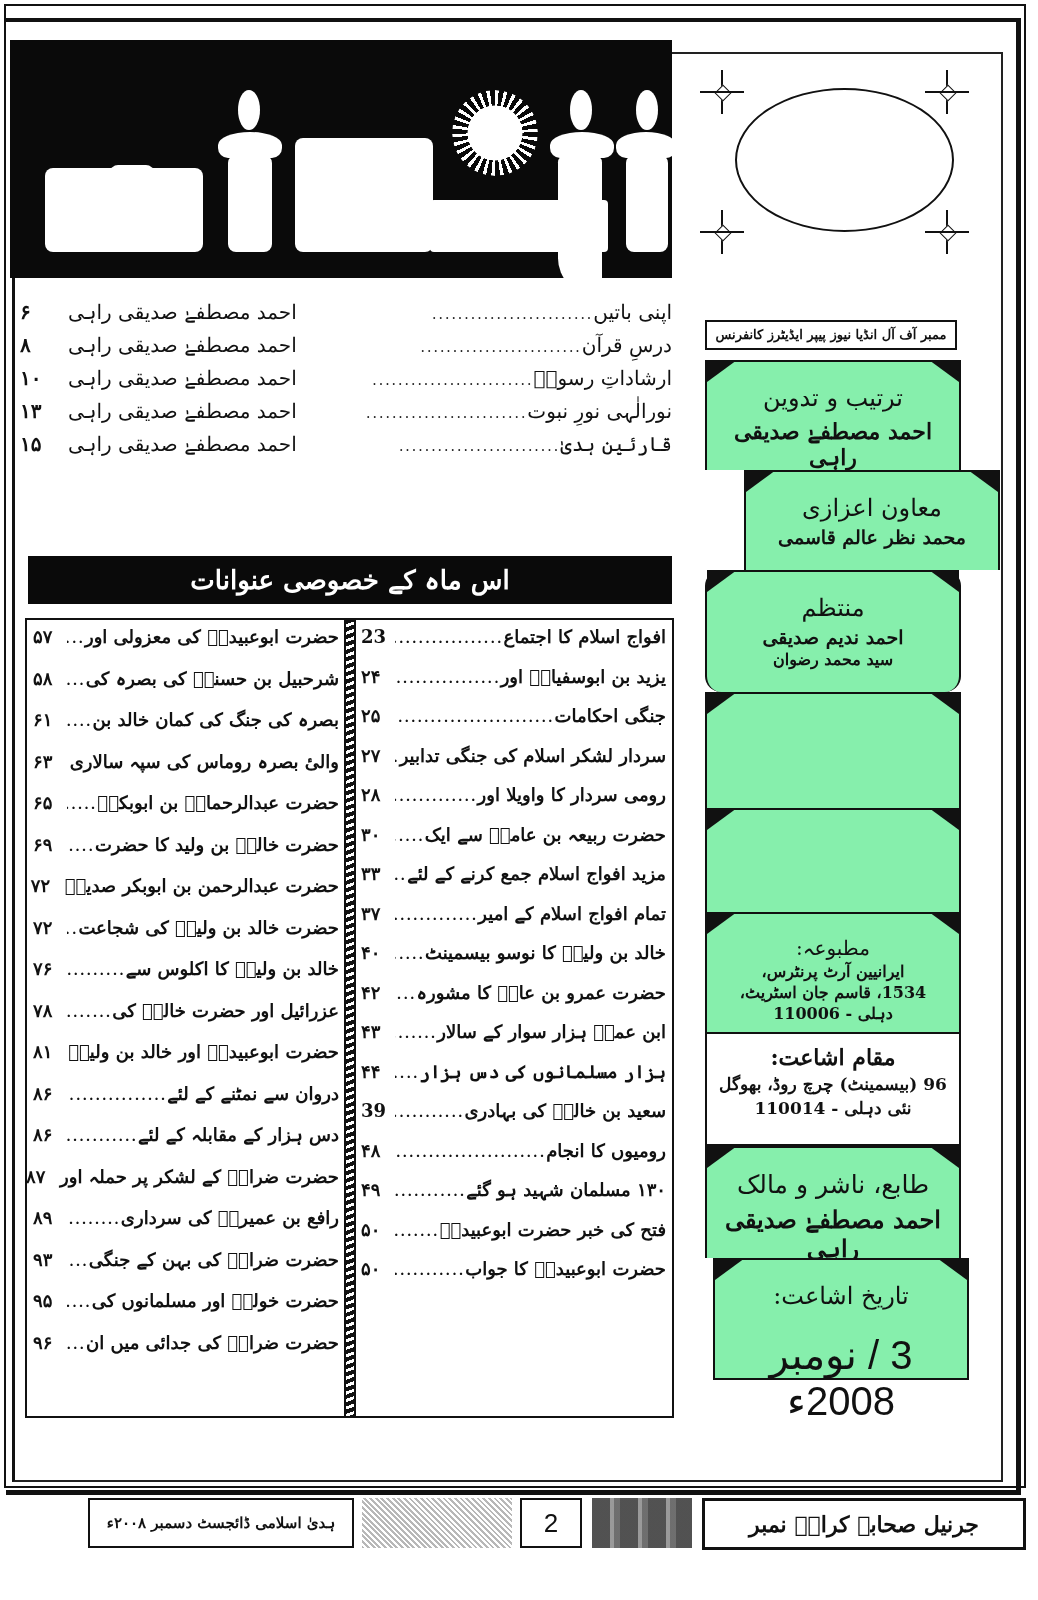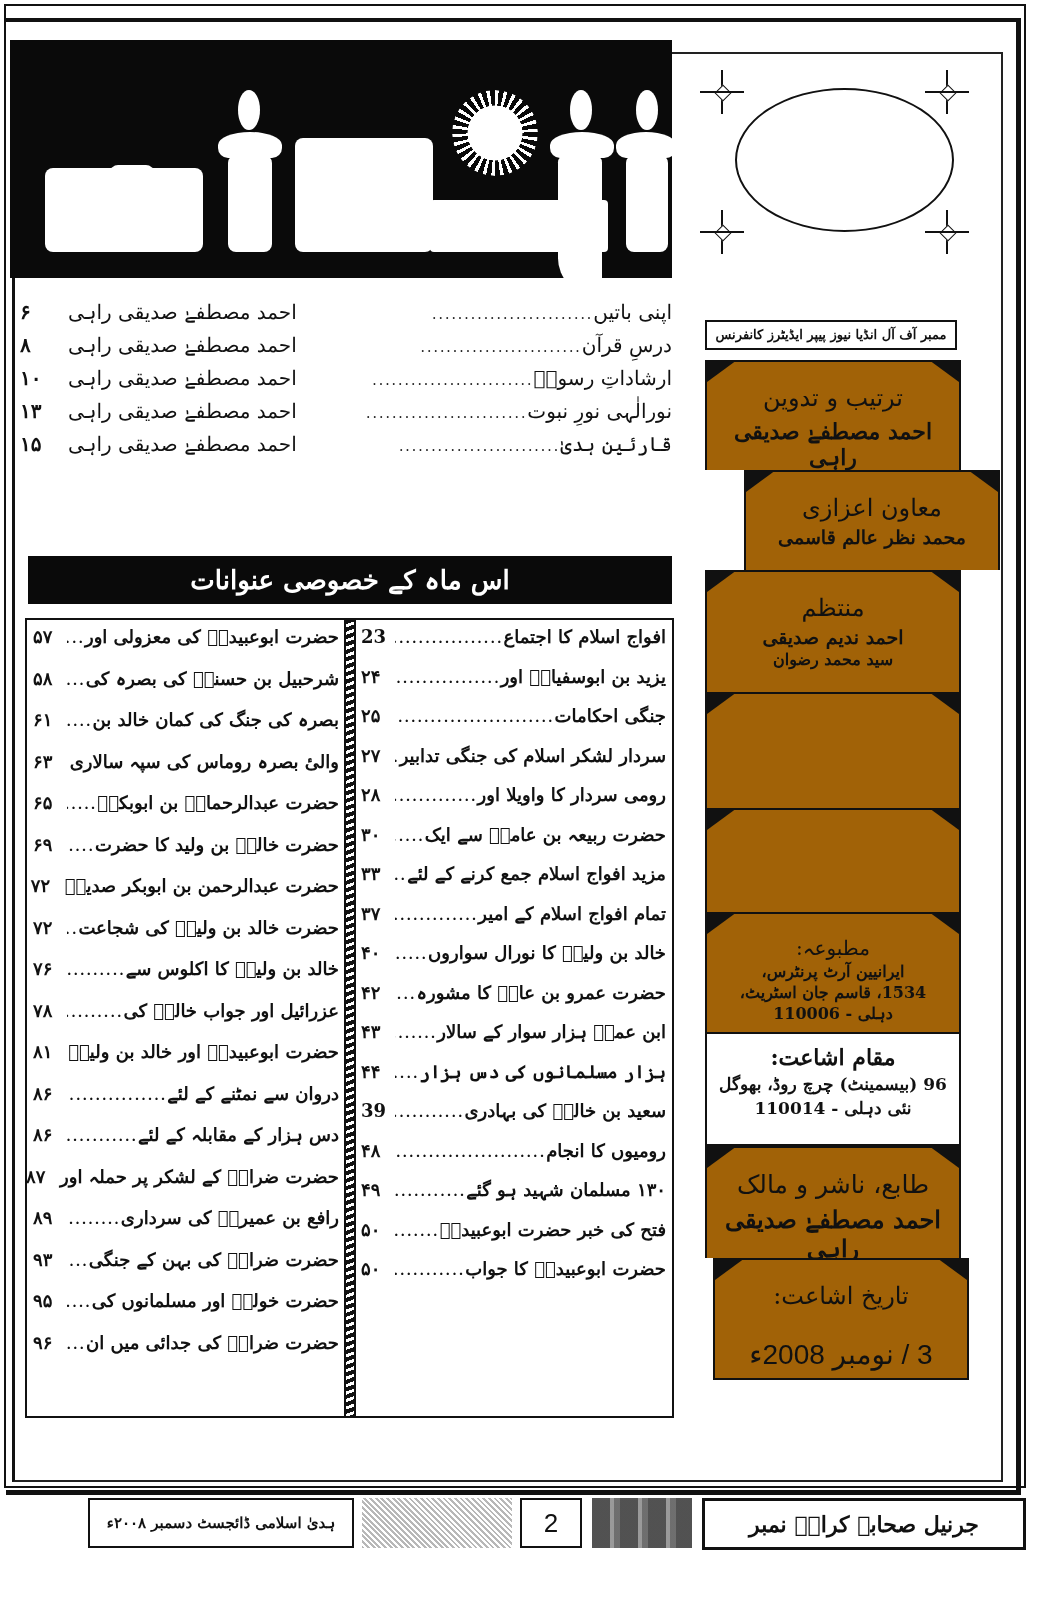--- a/index.html
+++ b/index.html
@@ -55,21 +55,21 @@
   .col .row { display: flex; align-items: baseline; white-space: nowrap; font-family: "DejaVu Serif", serif; font-size: 18px; font-weight: bold; }
   .col.right .row { height: 39.5px; }
   .col.left .row { height: 41.5px; }
   .col .t { flex: 0 0 auto; }
   .col .dots { flex: 1 1 auto; overflow: hidden; letter-spacing: 2px; font-size: 13px; }
   .col .pg { flex: 0 0 34px; text-align: left; }
 
   
   .panel { position: absolute; left: 705px; top: 320px; width: 252px; }
   .member { position: absolute; left: 0; top: 0; width: 248px; height: 26px; border: 2px solid #111; font-family: "DejaVu Serif", serif; font-size: 13px; font-weight: bold; text-align: center; line-height: 26px; direction: rtl; white-space: nowrap; overflow: hidden; }
-  .box { position: absolute; left: 0; width: 252px; border-left: 2px solid #111; border-right: 2px solid #111; background: #a16207; text-align: center; direction: rtl; font-family: "DejaVu Serif", serif; }
+  .box { position: absolute; left: 0; width: 252px; border-left: 2px solid #111; border-right: 2px solid #111; background: #86efac; text-align: center; direction: rtl; font-family: "DejaVu Serif", serif; }
   .box::before, .box::after { content: ""; position: absolute; top: 0; width: 0; height: 0; border-top: 22px solid #111; }
   .box::before { left: 0; border-right: 30px solid transparent; }
   .box::after { right: 0; border-left: 30px solid transparent; }
   .box .topline { position: absolute; left: 0; right: 0; top: 0; height: 2px; background: #111; }
   .box .h { font-size: 24px; margin-top: 24px; }
   .box .n { font-size: 22px; font-weight: bold; margin-top: 6px; }
   .box .s { font-size: 19px; font-weight: bold; margin-top: 4px; }
   .box .a { font-size: 16px; font-weight: bold; margin-top: 2px; }
   .plain { position: absolute; left: 0; width: 252px; border: 2px solid #111; text-align: center; direction: rtl; font-family: "DejaVu Serif", serif; background: #fff; }
   .plain .h { font-size: 22px; font-weight: bold; margin-top: 10px; }
@@ -200,21 +200,21 @@
         <span class="t">مزید افواج اسلام جمع کرنے کے لئے</span>
         <span class="dots">..............................</span>
         <span class="pg">۳۳</span>
       </div>
       <div class="row">
         <span class="t">تمام افواج اسلام کے امیر</span>
         <span class="dots">..............................</span>
         <span class="pg">۳۷</span>
       </div>
       <div class="row">
-        <span class="t">خالد بن ولیدؓ کا نورال سواروں</span>
+        <span class="t">خالد بن ولیدؓ کا نوسو بیسمینٹ</span>
         <span class="dots">..............................</span>
         <span class="pg">۴۰</span>
       </div>
       <div class="row">
         <span class="t">حضرت عمرو بن عاصؓ کا مشورہ</span>
         <span class="dots">..............................</span>
         <span class="pg">۴۲</span>
       </div>
       <div class="row">
         <span class="t">ابن عمرؓ ہزار سوار کے سالار</span>
@@ -292,21 +292,21 @@
         <span class="t">حضرت خالد بن ولیدؓ کی شجاعت</span>
         <span class="dots">..............................</span>
         <span class="pg">۷۲</span>
       </div>
       <div class="row">
         <span class="t">خالد بن ولیدؓ کا اکلوس سے</span>
         <span class="dots">..............................</span>
         <span class="pg">۷۶</span>
       </div>
       <div class="row">
-        <span class="t">عزرائیل اور جواب خالدؓ کی</span>
+        <span class="t">عزرائیل اور حضرت خالدؓ کی</span>
         <span class="dots">..............................</span>
         <span class="pg">۷۸</span>
       </div>
       <div class="row">
         <span class="t">حضرت ابوعبیدہؓ اور خالد بن ولیدؓ</span>
         <span class="dots">..............................</span>
         <span class="pg">۸۱</span>
       </div>
       <div class="row">
         <span class="t">دروان سے نمٹنے کے لئے</span>
@@ -354,21 +354,21 @@
     <div class="h">ترتیب و تدوین</div>
     <div class="n">احمد مصطفےٰ صدیقی راہی</div>
   </div>
 
   <div class="box" style="top:150px; height:100px;margin-left:39px;">
     <div class="topline"></div>
     <div class="h">معاون اعزازی</div>
     <div class="s">محمد نظر عالم قاسمی</div>
   </div>
 
-  <div class="box" style="top:250px; height:122px;">
+  <div class="box" style="top:250px; height:122px;border-radius:16px;">
     <div class="topline"></div>
     <div class="h">منتظم</div>
     <div class="s">احمد ندیم صدیقی</div>
     <div class="a">سید محمد رضوان</div>
   </div>
 
   <div class="box" style="top:372px; height:116px;">
     <div class="topline"></div>
   </div>
 
@@ -392,21 +392,21 @@
 
   <div class="box" style="top:826px; height:112px;">
     <div class="topline"></div>
     <div class="h" style="font-size:25px;">طابع، ناشر و مالک</div>
     <div class="n" style="font-size:24px;">احمد مصطفےٰ صدیقی راہی</div>
   </div>
 
   <div class="box date-box" style="top:938px; height:120px;">
     <div class="topline"></div>
     <div class="h" style="font-size:24px;">تاریخ اشاعت:</div>
-    <div style="font-family:'Liberation Sans', sans-serif; font-size:28px; margin-top:28px;">3 / نومبر 2008ء</div>
+    <div style="font-family:'Liberation Sans', sans-serif; font-size:40px; margin-top:22px;">3 / نومبر 2008ء</div>
   </div>
 </div>
 
 <div class="footer f-issue">جرنیل صحابۂ کرامؓ نمبر</div>
 <div class="halftone ht1"></div>
 <div class="footer f-page">2</div>
 <div class="halftone ht2"></div>
 <div class="footer f-digest">ہدیٰ اسلامی ڈائجسٹ دسمبر ۲۰۰۸ء</div>
 
 </body></html>

